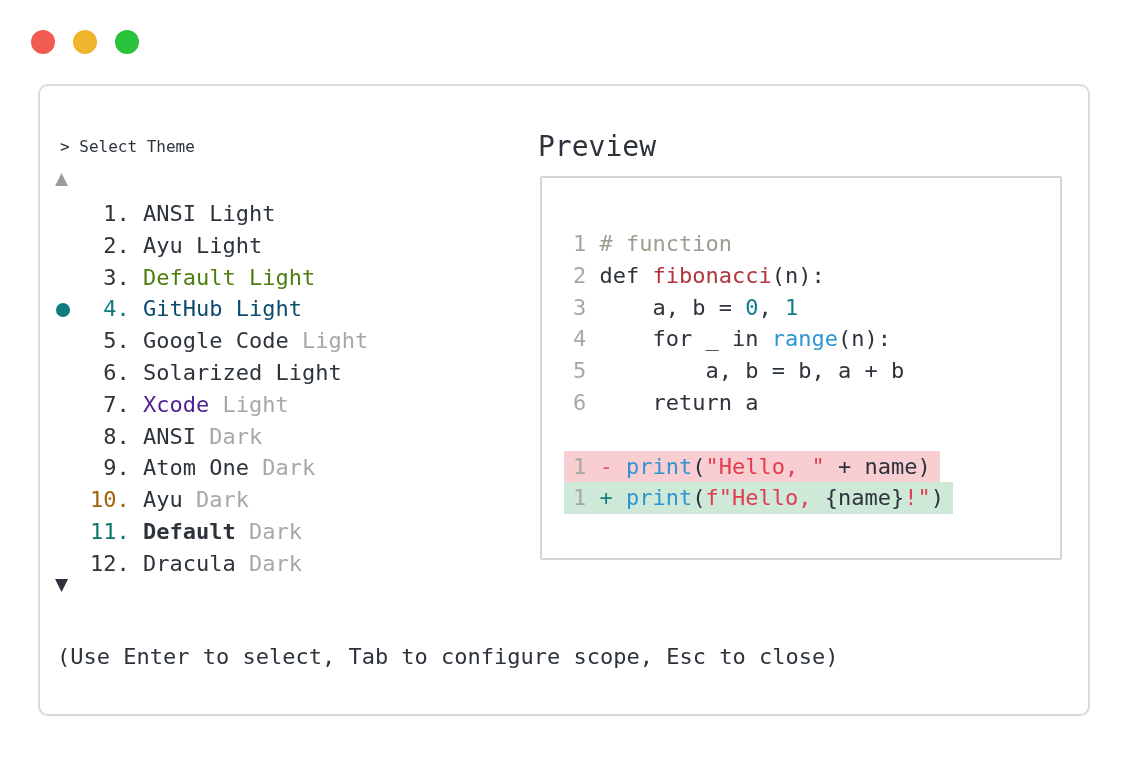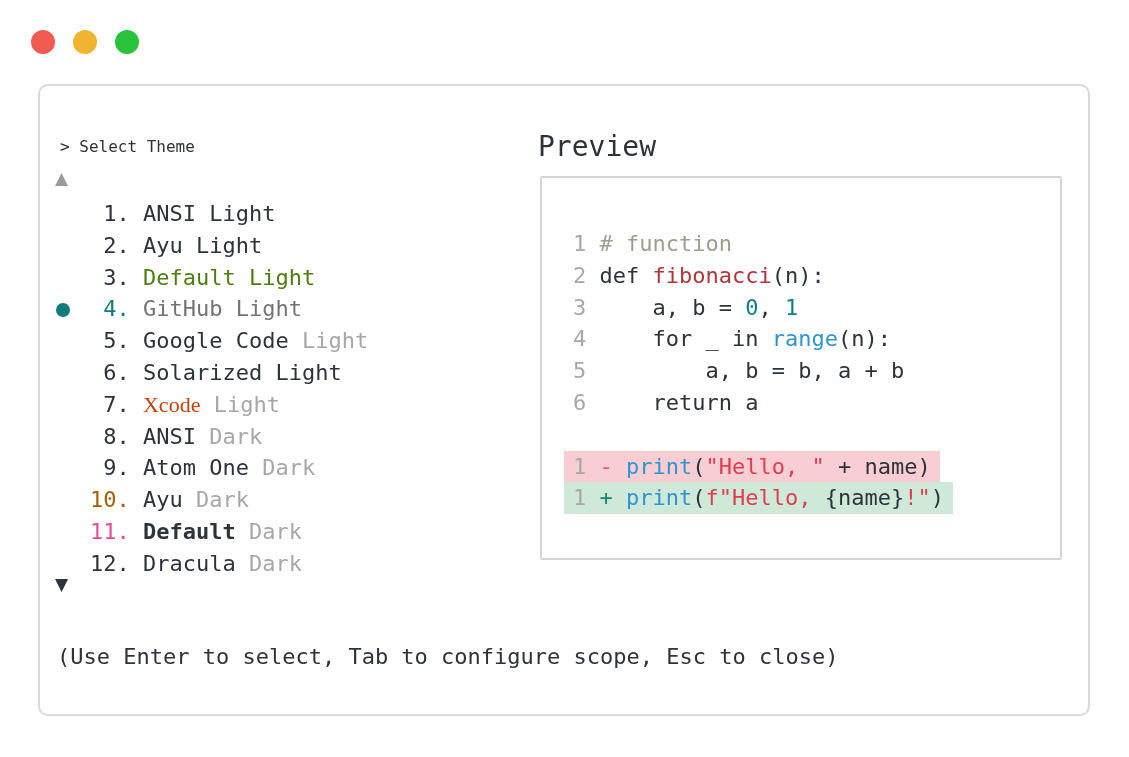--- a/index.html
+++ b/index.html
@@ -88,28 +88,28 @@
 <div class="panel"></div>
 
 <div class="prompt">&gt; Select Theme</div>
 
 <div class="scroll-arrow arrow-up">▲</div>
 
 <div class="theme-list">
     <div class="theme-item"><span style="color: rgb(45, 51, 59);"> 1. </span><span style="color: rgb(45, 51, 59);">ANSI Light</span></div>
     <div class="theme-item"><span style="color: rgb(45, 51, 59);"> 2. </span><span style="color: rgb(45, 51, 59);">Ayu Light</span></div>
     <div class="theme-item"><span style="color: rgb(45, 51, 59);"> 3. </span><span style="color: #4d7c0f;">Default Light</span></div>
-    <div class="theme-item"><span class="bullet" style="background: rgb(15, 123, 126);"></span><span style="color: rgb(15, 123, 126);"> 4. </span><span style="color: #737373; margin-top: 16px;">GitHub Light</span></div>
+    <div class="theme-item"><span class="bullet" style="background: rgb(15, 123, 126);"></span><span style="color: rgb(15, 123, 126);"> 4. </span><span style="color: #0c4a6e; margin-top: 16px;">GitHub Light</span></div>
     <div class="theme-item"><span style="color: rgb(45, 51, 59);"> 5. </span><span style="color: rgb(45, 51, 59);">Google Code</span><span style="color: rgb(167, 167, 167);"> Light</span></div>
     <div class="theme-item"><span style="color: rgb(45, 51, 59);"> 6. </span><span style="color: rgb(45, 51, 59);">Solarized Light</span></div>
-    <div class="theme-item"><span style="color: rgb(45, 51, 59);"> 7. </span><span style="color: #c2410c; font-family: Liberation Serif, serif;">Xcode</span><span style="color: rgb(167, 167, 167);"> Light</span></div>
+    <div class="theme-item"><span style="color: rgb(45, 51, 59);"> 7. </span><span style="color: #4c1d95;">Xcode</span><span style="color: rgb(167, 167, 167);"> Light</span></div>
     <div class="theme-item"><span style="color: rgb(45, 51, 59);"> 8. </span><span style="color: rgb(45, 51, 59);">ANSI</span><span style="color: rgb(167, 167, 167);"> Dark</span></div>
     <div class="theme-item"><span style="color: rgb(45, 51, 59);"> 9. </span><span style="color: rgb(45, 51, 59);">Atom One</span><span style="color: rgb(167, 167, 167);"> Dark</span></div>
     <div class="theme-item"><span style="color: #a16207;">10. </span><span style="color: rgb(45, 51, 59);">Ayu</span><span style="color: rgb(167, 167, 167);"> Dark</span></div>
-    <div class="theme-item"><span style="color: #ec4899;">11. </span><span style="color: rgb(45, 51, 59); font-weight: bold;">Default</span><span style="color: rgb(167, 167, 167);"> Dark</span></div>
+    <div class="theme-item"><span style="color: #0f766e;">11. </span><span style="color: rgb(45, 51, 59); font-weight: bold;">Default</span><span style="color: rgb(167, 167, 167);"> Dark</span></div>
     <div class="theme-item"><span style="color: rgb(45, 51, 59); margin-top: 27px;">12. </span><span style="color: rgb(45, 51, 59);">Dracula</span><span style="color: rgb(167, 167, 167);"> Dark</span></div>
   </div>
 
 <div class="scroll-arrow arrow-down">▼</div>
 
 <div class="hint">(Use Enter to select, Tab to configure scope, Esc to close)</div>
 
 <div class="preview-title">Preview</div>
 <div class="preview-box">
   <div class="code">

